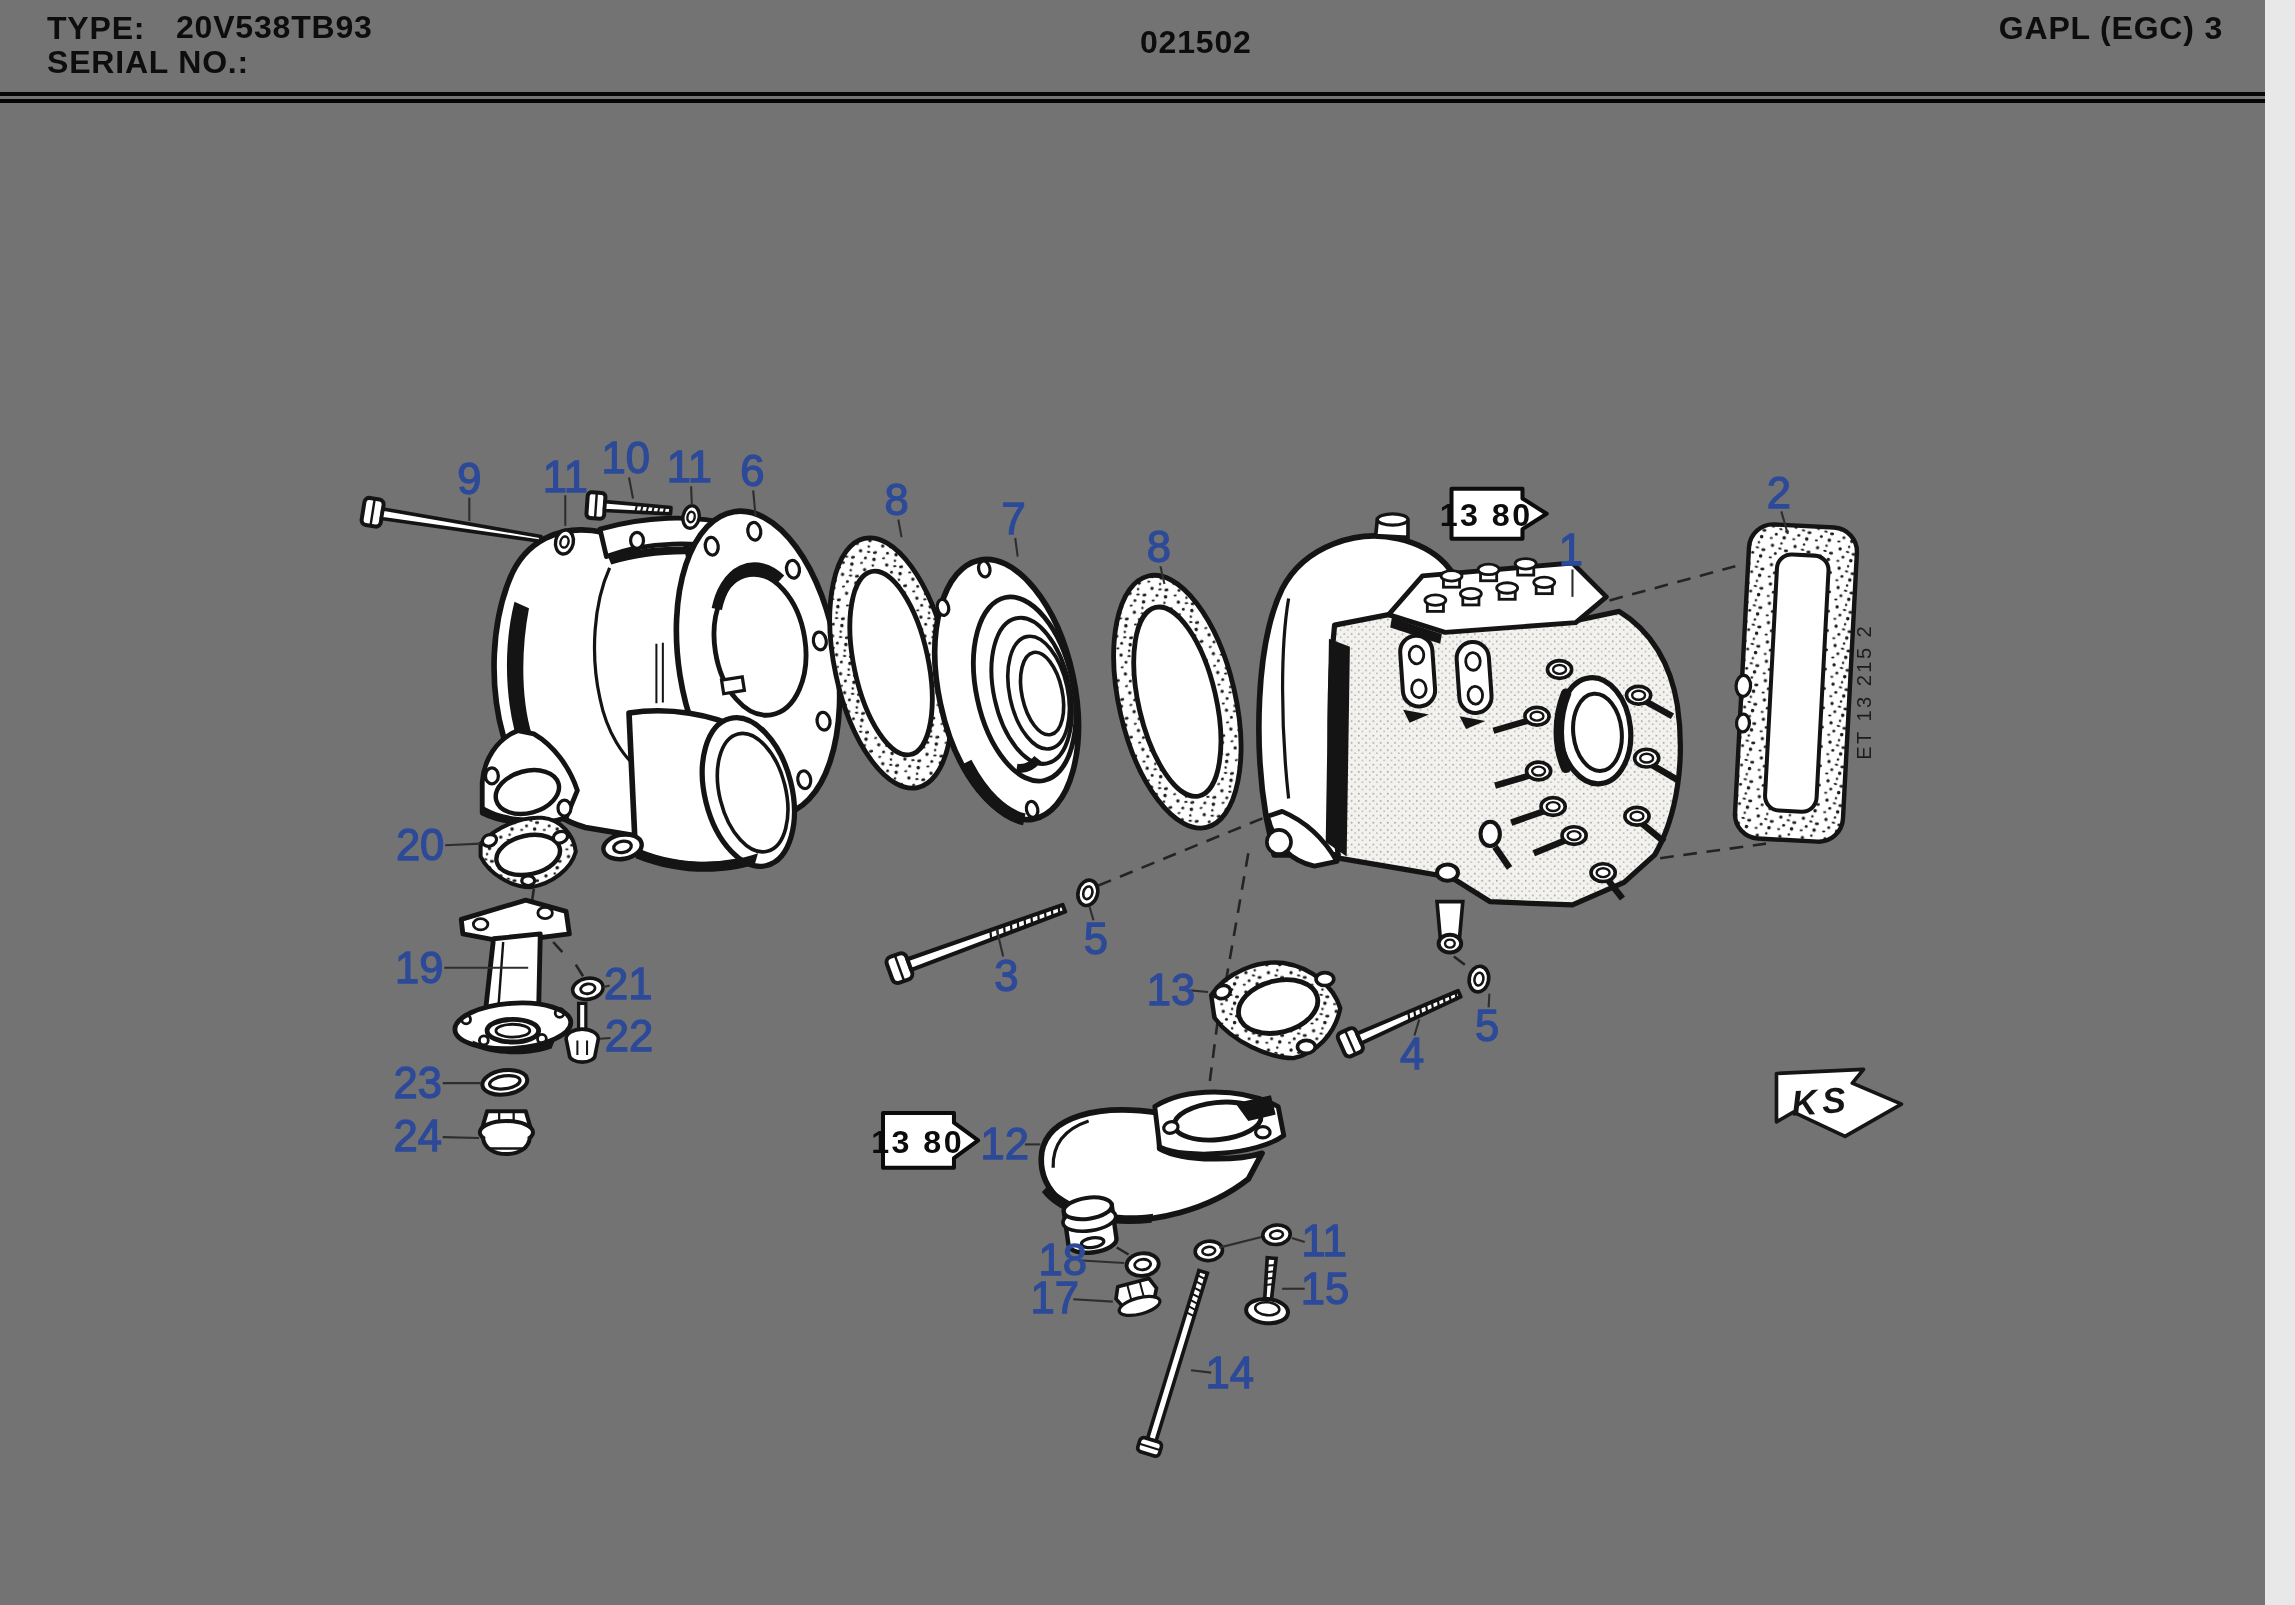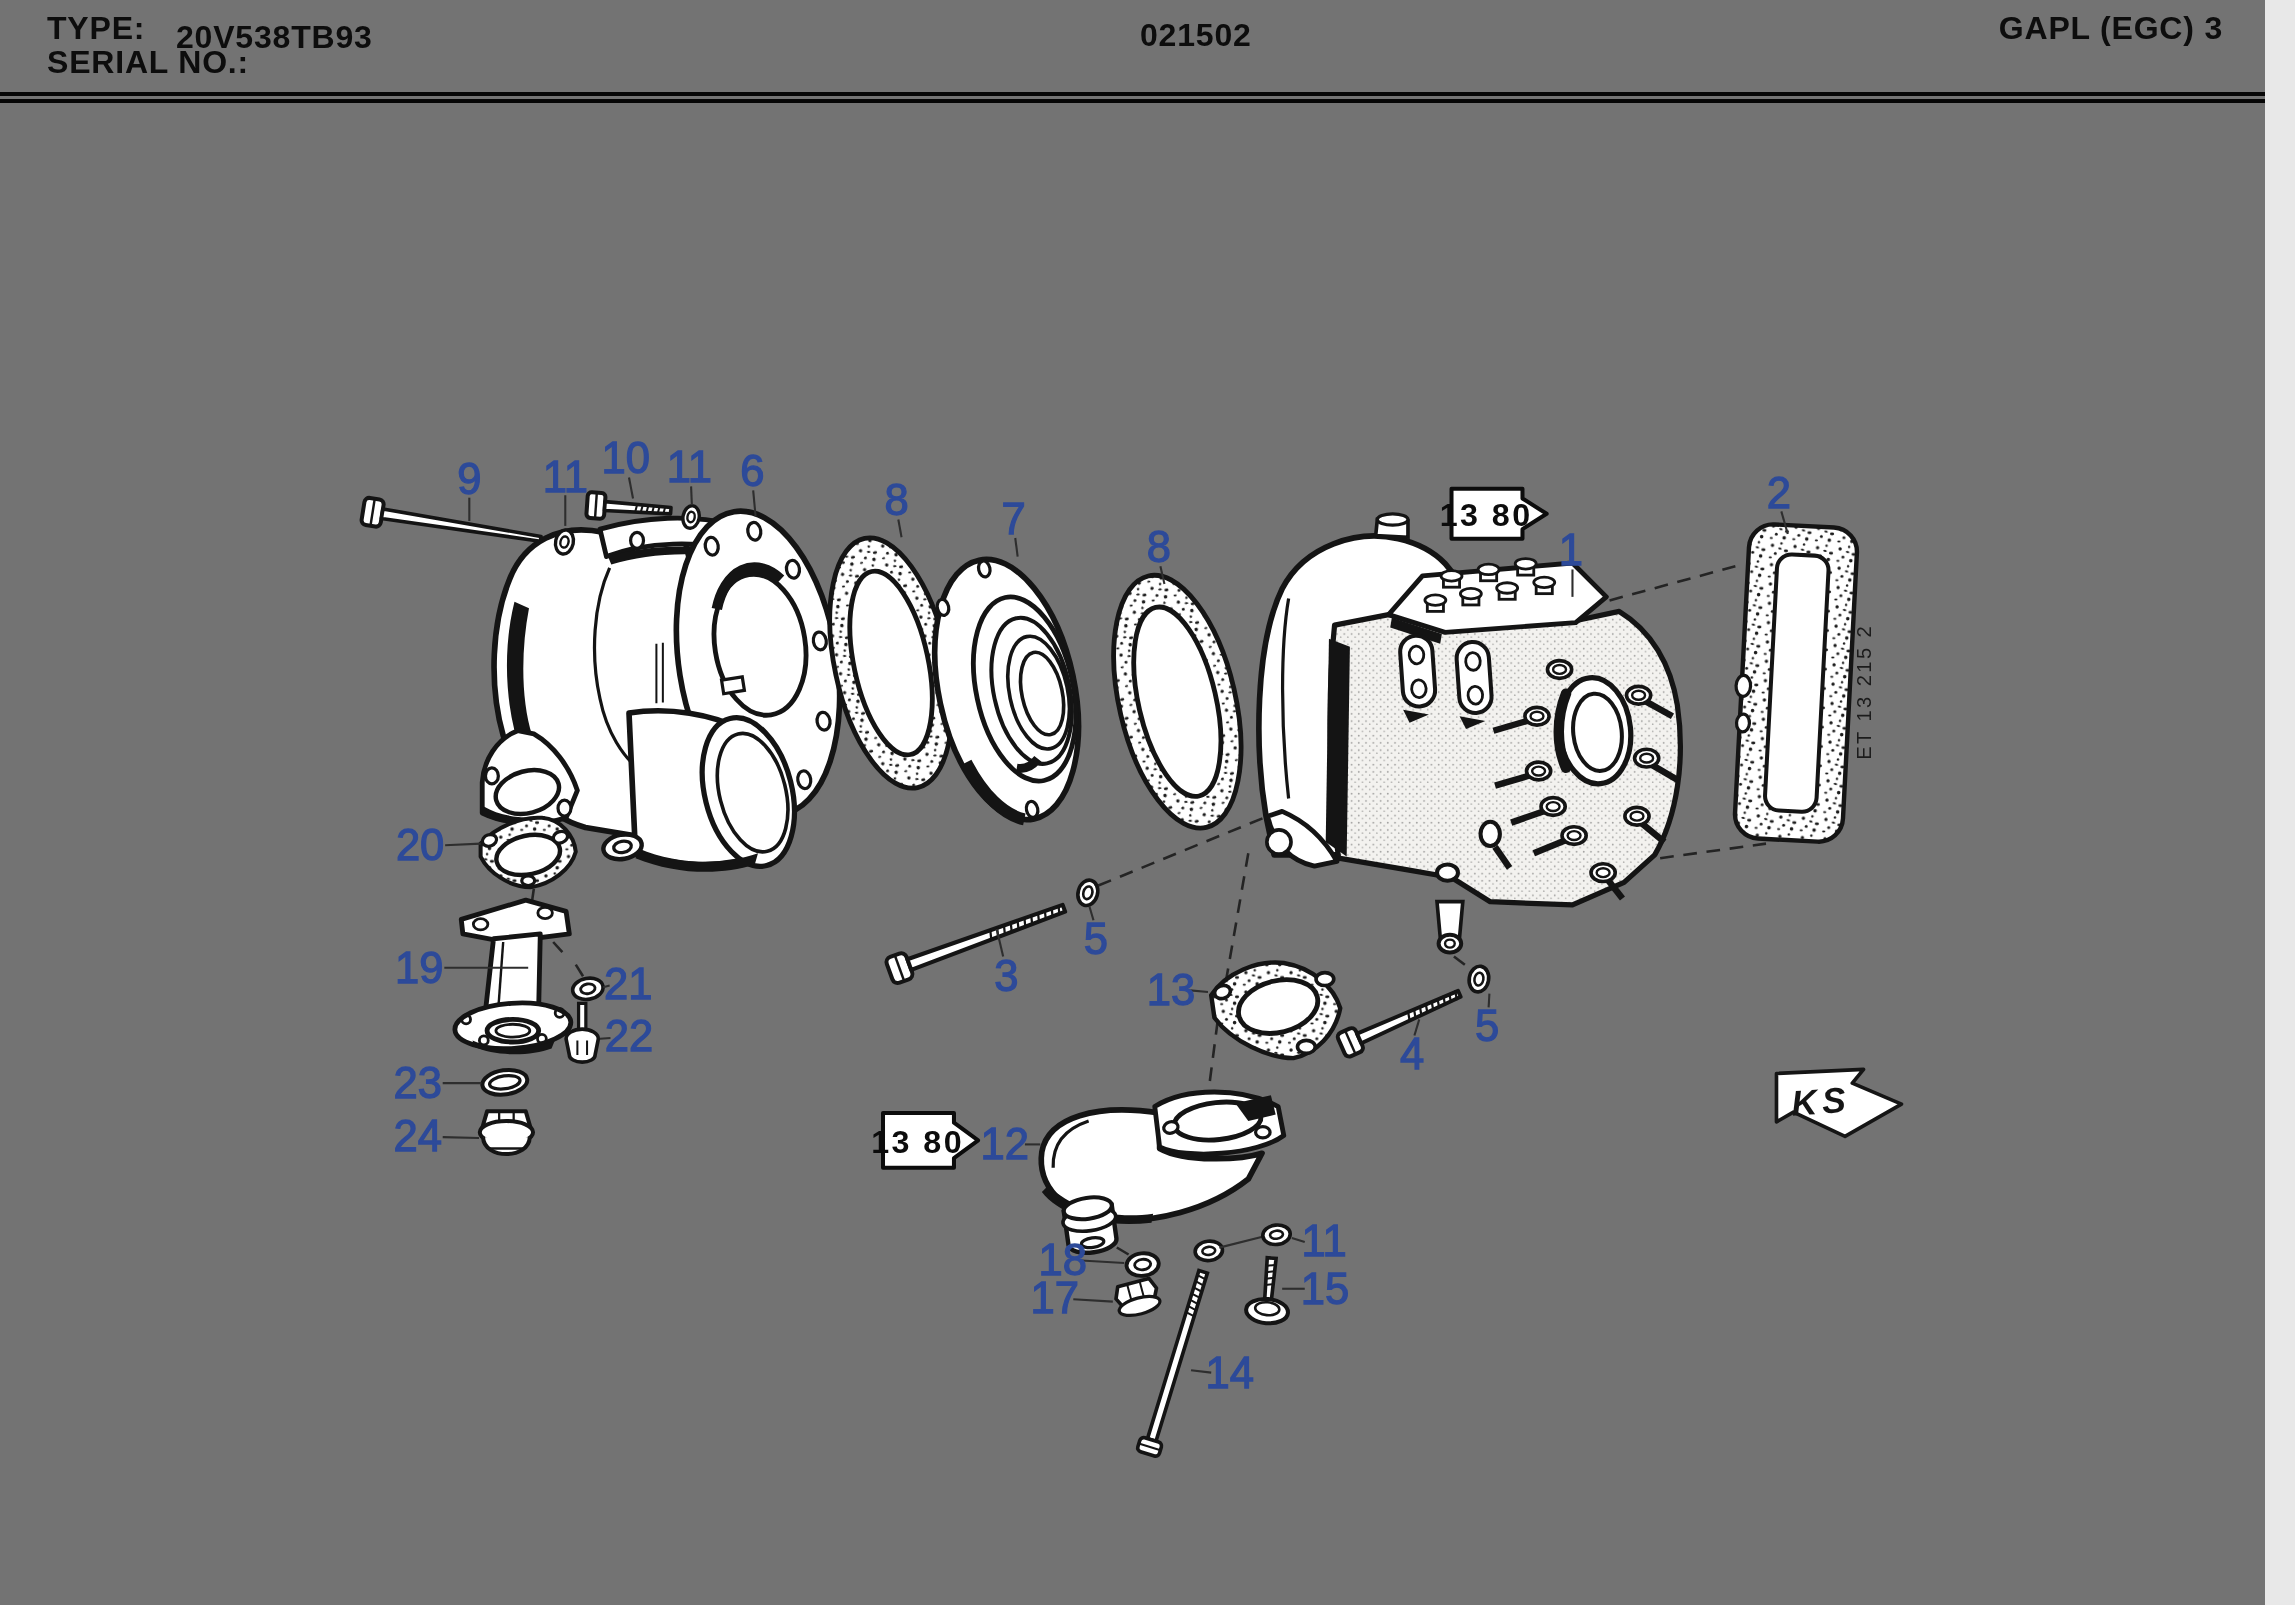--- a/index.html
+++ b/index.html
@@ -19,23 +19,23 @@
   .kstxt{font-size:44px;font-weight:700;font-style:italic;fill:#151515;text-anchor:middle;
          dominant-baseline:central;letter-spacing:6px;font-family:"Liberation Sans",sans-serif;}
   .stamp{font-size:25px;fill:#1c1c1c;letter-spacing:3px;font-family:"Liberation Sans",sans-serif;}
 </style>
 </head>
 <body>
 
 <div class="page">
 
   <div class="hdr" style="left:47px;top:9.7px">TYPE:</div>
-  <div class="hdr" style="left:176px;top:19px">20V538TB93</div>
+  <div class="hdr" style="left:176px;top:9px">20V538TB93</div>
   <div class="hdr" style="left:47px;top:44px">SERIAL NO.:</div>
-  <div class="hdr" style="left:1140px;top:17px">021502</div>
+  <div class="hdr" style="left:1140px;top:24px">021502</div>
   <div class="hdr" style="right:42px;top:9.7px">GAPL (EGC) 3</div>
   <div class="rule"></div>
 
   <svg width="2295" height="1605" viewBox="0 0 2846 1990">
     <defs>
       <pattern id="speck" width="28" height="24" patternUnits="userSpaceOnUse">
         <rect width="28" height="24" fill="#ffffff"></rect>
         <circle cx="5" cy="6" r="2.1" fill="#1b1b1b"></circle>
         <circle cx="16" cy="3" r="1.5" fill="#1b1b1b"></circle>
         <ellipse cx="22" cy="12" rx="2.6" ry="1.7" fill="#1b1b1b"></ellipse>

